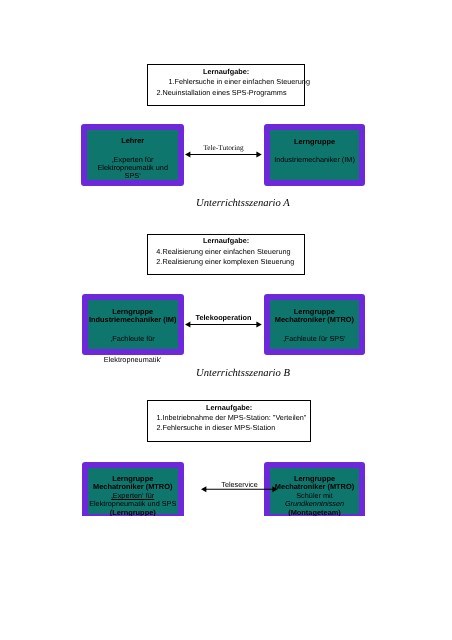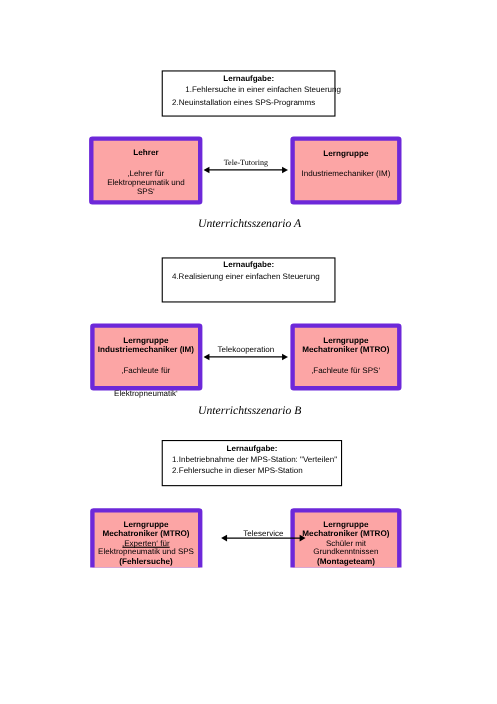--- a/index.html
+++ b/index.html
@@ -3,53 +3,53 @@
 <meta charset="utf-8">
 <title>Unterrichtsszenarien A B C</title>
 <style>
   html,body{margin:0;padding:0;background:#ffffff;}
   body{width:452px;height:640px;background:#ffffff;color:#000000;
        font-family:"Liberation Sans",sans-serif;
        -webkit-font-smoothing:antialiased;text-rendering:geometricPrecision;}
   .page{position:relative;width:452px;height:516px;overflow:hidden;background:#ffffff;}
 
   .task-box{position:absolute;border:1px solid #000000;box-sizing:border-box;background:#ffffff;}
-  .node{position:absolute;border:4px solid #6d28d9;box-sizing:border-box;background:#fca5a5;
+  .node{position:absolute;border:6px solid #6d28d9;box-sizing:border-box;background:#0f766e;
         border-radius:3px;}
 
   .tl{position:absolute;white-space:pre;text-align:center;left:0;right:0;
       font-size:7.3px;line-height:9px;}
   .tl.b{font-weight:bold;font-size:7.4px;}
   .tl.ttl{font-weight:bold;font-size:7.3px;}
   .tl.li{text-align:left;right:auto;}
 
   .link{position:absolute;}
   .link-label{position:absolute;white-space:pre;text-align:center;left:0;right:0;
               font-size:7.3px;line-height:9px;}
   .arrow{position:absolute;left:0;display:block;}
 
   .caption{position:absolute;white-space:pre;font-family:"Liberation Serif",serif;
-           font-style:italic;font-size:10.6px;line-height:12px;}
+           font-style:italic;font-size:10.6px;line-height:12px;margin-left:16px;}
   .pageno{position:absolute;white-space:pre;font-family:"Liberation Serif",serif;
           font-size:11px;line-height:13px;}
 </style>
 </head>
 <body>
 
 <div class="page">
 
   <div class="task-box" style="left:147.3px;top:64.1px;width:157.6px;height:41.6px;">
     <div class="tl ttl" style="top:2.2px;">Lernaufgabe:</div>
     <div class="tl li" style="top:12.4px;left:8.1px;margin-left:12px;">1.Fehlersuche in einer einfachen Steuerung</div>
     <div class="tl li" style="top:22.6px;left:8.1px;">2.Neuinstallation eines SPS-Programms</div>
   </div>
 
   <div class="node" style="left:81.4px;top:124.2px;width:102.6px;height:61.5px;">
     <div class="tl b" style="top:6px;">Lehrer</div>
-    <div class="tl" style="top:24.4px;">‚Lehrer für</div>
+    <div class="tl" style="top:24.4px;">‚Experten für</div>
     <div class="tl" style="top:33px;">Elektropneumatik und</div>
     <div class="tl" style="top:41.1px;">SPS‘</div>
   </div>
 
   <div class="node" style="left:264px;top:124.2px;width:101px;height:61.5px;">
     <div class="tl b" style="top:6.5px;">Lerngruppe</div>
     <div class="tl" style="top:24.9px;">Industriemechaniker (IM)</div>
   </div>
 
   <div class="link" style="left:185.1px;top:142.6px;width:76.8px;height:20px;">
@@ -59,65 +59,66 @@
       <polygon points="0,11.5 5.4,8.5 5.4,14.5" fill="#000000"></polygon>
       <polygon points="76.8,11.5 71.4,8.5 71.4,14.5" fill="#000000"></polygon>
     </svg>
   </div>
 
   <div class="caption" style="left:180.1px;top:197.6px;">Unterrichtsszenario A</div>
 
   <div class="task-box" style="left:147.3px;top:233.9px;width:157.6px;height:40.9px;">
     <div class="tl ttl" style="top:1.6px;">Lernaufgabe:</div>
     <div class="tl li" style="top:12.2px;left:8px;">4.Realisierung einer einfachen Steuerung</div>
+    <div class="tl li" style="top:22.4px;left:8px;">2.Realisierung einer komplexen Steuerung</div>
   </div>
 
   <div class="node" style="left:81.5px;top:294.4px;width:102.4px;height:60.4px;">
     <div class="tl b" style="top:6.3px;">Lerngruppe</div>
     <div class="tl b" style="top:14.6px;">Industriemechaniker (IM)</div>
     <div class="tl" style="top:33.6px;">‚Fachleute für</div>
     <div class="tl" style="top:55px;">Elektropneumatik‘</div>
   </div>
 
   <div class="node" style="left:263.8px;top:294.4px;width:101.2px;height:60.4px;">
     <div class="tl b" style="top:6.3px;">Lerngruppe</div>
     <div class="tl b" style="top:14.6px;">Mechatroniker (MTRO)</div>
     <div class="tl" style="top:33.6px;">‚Fachleute für SPS‘</div>
   </div>
 
   <div class="link" style="left:185.1px;top:312.8px;width:76.8px;height:20px;">
-    <div class="link-label" style="top:0px;">Telekooperation</div>
+    <div class="link-label" style="top:0px;font-weight:bold;">Telekooperation</div>
     <svg class="arrow" width="76.8" height="20" viewBox="0 0 76.8 20" style="top:0px;">
       <line x1="4" y1="11.5" x2="72.8" y2="11.5" stroke="#000000" stroke-width="1.15"></line>
       <polygon points="0,11.5 5.4,8.5 5.4,14.5" fill="#000000"></polygon>
       <polygon points="76.8,11.5 71.4,8.5 71.4,14.5" fill="#000000"></polygon>
     </svg>
   </div>
 
   <div class="caption" style="left:180.1px;top:367.6px;">Unterrichtsszenario B</div>
 
   <div class="task-box" style="left:147.3px;top:400px;width:163.6px;height:41.6px;">
     <div class="tl ttl" style="top:1.6px;">Lernaufgabe:</div>
     <div class="tl li" style="top:12.2px;left:8.1px;">1.Inbetriebnahme der MPS-Station: "Verteilen"</div>
     <div class="tl li" style="top:22.3px;left:8.1px;">2.Fehlersuche in dieser MPS-Station</div>
   </div>
 
   <div class="node" style="left:81.7px;top:462.2px;width:102.1px;height:57.6px;">
     <div class="tl b" style="top:5.5px;">Lerngruppe</div>
     <div class="tl b" style="top:13.7px;">Mechatroniker (MTRO)</div>
     <div class="tl" style="top:22.9px;text-decoration:underline;">‚Experten‘ für</div>
     <div class="tl" style="top:31.2px;">Elektropneumatik und SPS</div>
-    <div class="tl b" style="top:39.7px;">(Fehlersuche)</div>
+    <div class="tl b" style="top:39.7px;">(Lerngruppe)</div>
   </div>
 
   <div class="node" style="left:264px;top:462.2px;width:101px;height:57.6px;">
     <div class="tl b" style="top:5.5px;">Lerngruppe</div>
     <div class="tl b" style="top:13.7px;">Mechatroniker (MTRO)</div>
     <div class="tl" style="top:22.9px;">Schüler mit</div>
-    <div class="tl" style="top:31.2px;">Grundkenntnissen</div>
+    <div class="tl" style="top:31.2px;font-style:italic;">Grundkenntnissen</div>
     <div class="tl b" style="top:39.7px;">(Montageteam)</div>
   </div>
 
   <div class="link" style="left:185.1px;top:480px;width:76.8px;height:20px;margin-left:16px;">
     <div class="link-label" style="top:0px;">Teleservice</div>
     <svg class="arrow" width="76.8" height="20" viewBox="0 0 76.8 20" style="top:0px;">
       <line x1="4" y1="9.2" x2="72.8" y2="9.2" stroke="#000000" stroke-width="1.15"></line>
       <polygon points="0,9.2 5.4,6.2 5.4,12.2" fill="#000000"></polygon>
       <polygon points="76.8,9.2 71.4,6.2 71.4,12.2" fill="#000000"></polygon>
     </svg>

